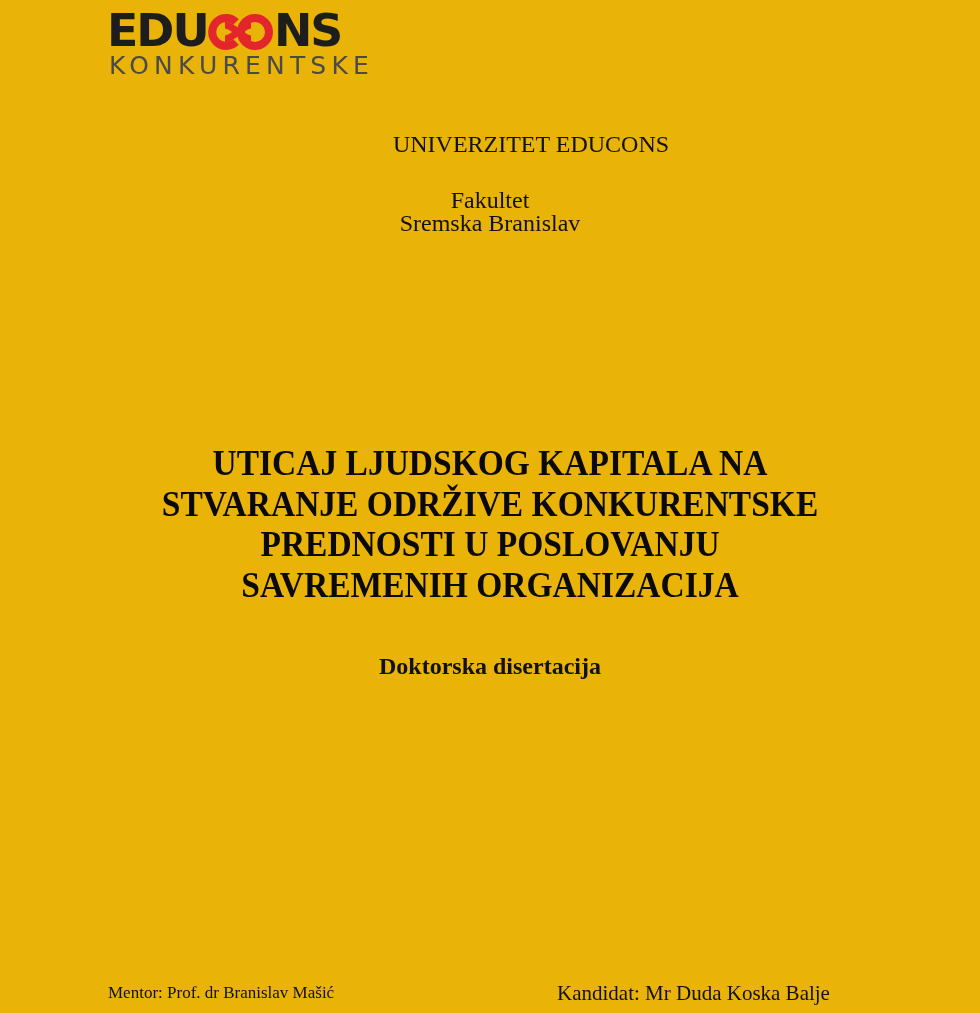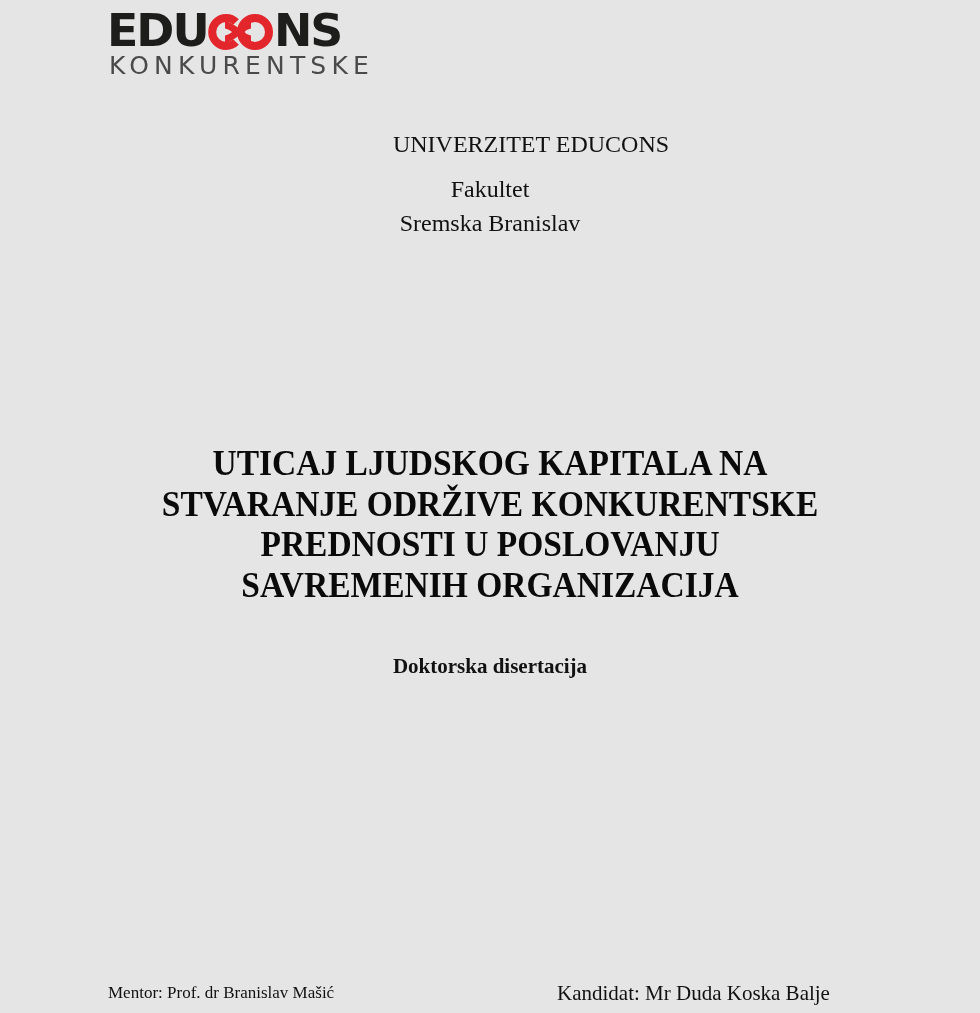--- a/index.html
+++ b/index.html
@@ -1,42 +1,42 @@
 <!DOCTYPE html>
 <html><head>
 <meta charset="utf-8">
 <style>
   html, body { margin: 0; padding: 0; background: #ffffff; }
   body { width: 980px; height: 1013px; position: relative; overflow: hidden; color: #111; }
-  .page { position: absolute; left: 0; top: 0; width: 980px; height: 1013px; background: #e5e5e5; }
+  .page { position: absolute; left: 0; top: 0; width: 980px; height: 1013px; background: #eab308; }
 
   
   .logo { position: absolute; left: 107px; top: 8px; width: 236px; height: 70px; }
   .logo-main { position: absolute; left: 0; top: 0; height: 46px; display: flex; align-items: center;
     font-family: "DejaVu Sans", sans-serif; font-weight: bold; font-size: 45px; letter-spacing: -2px; color: #1d1d1b; line-height: 46px; }
   .logo-main .txt { display: inline-block; transform: scaleX(1.02); transform-origin: left center; }
   .logo-mark { display: inline-block; width: 66px; height: 38px; margin: 0 1px 0 1px; position: relative; top: 1px; }
   .logo-sub { position: absolute; left: 2px; top: 44px; font-family: "DejaVu Sans", sans-serif; font-size: 25px;
     letter-spacing: 5.2px; color: #4a4a4a; line-height: 28px; }
 
   
   .inst { position: absolute; left: 0; width: 980px; text-align: center;
     font-family: "Liberation Serif", serif; font-size: 24px; color: #111; line-height: 40px; }
   .inst-1 { top: 124px; padding-left: 41px; }
-  .inst-2 { top: 169px; }
+  .inst-2 { top: 180px; }
   .inst-3 { top: 203px; }
 
   
   .title { position: absolute; left: 0; top: 444px; width: 980px; text-align: center;
     font-family: "Liberation Serif", serif; font-weight: bold; font-size: 33.5px; line-height: 38.5px;
     color: #0a0a0a; transform: scaleY(1.05); transform-origin: top center; }
   .title div { white-space: nowrap; }
 
   .subtitle { position: absolute; left: 0; top: 652px; width: 980px; text-align: center;
-    font-family: "Liberation Serif", serif; font-weight: bold; font-size: 21px; line-height: 28px; color: #111; }
+    font-family: "Liberation Serif", serif; font-weight: bold; font-size: 24px; line-height: 28px; color: #111; }
 
   .footer-left { position: absolute; left: 108px; top: 979px; font-family: Liberation Serif, serif;
     font-size: 17px; line-height: 28px; color: #111; white-space: nowrap; }
   .footer-right { position: absolute; left: 557px; top: 979px; font-family: "Liberation Serif", serif;
     font-size: 21px; line-height: 28px; color: #111; white-space: nowrap; }
 </style>
 </head>
 <body>
 
 <div class="page">

